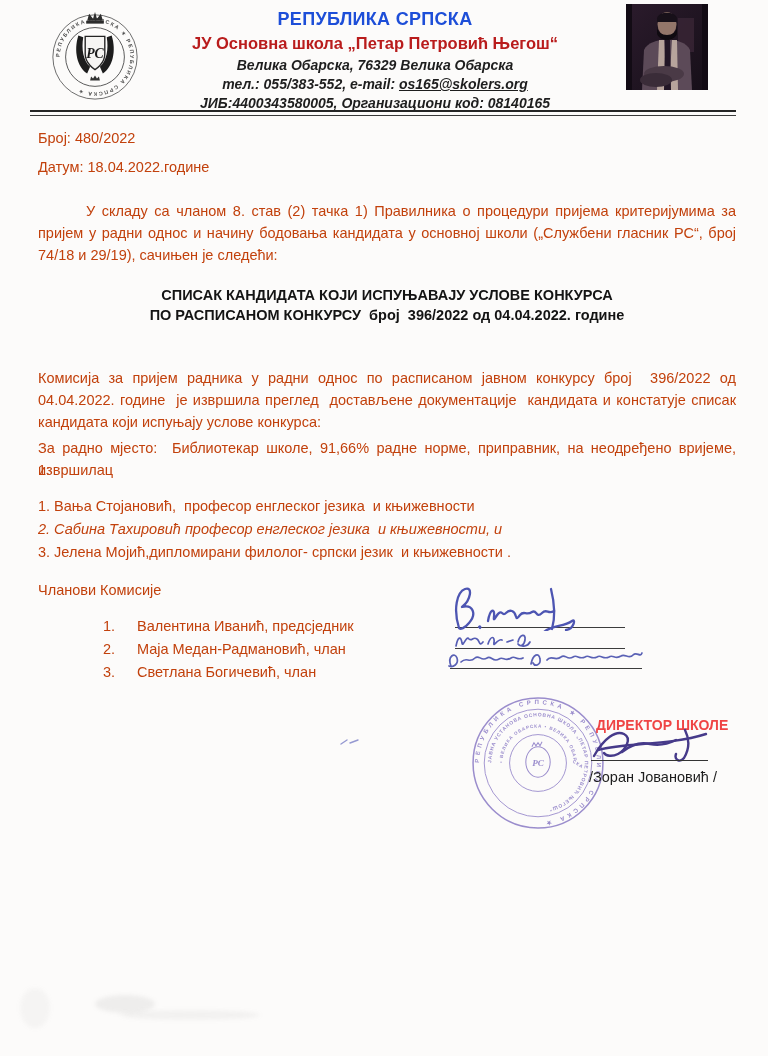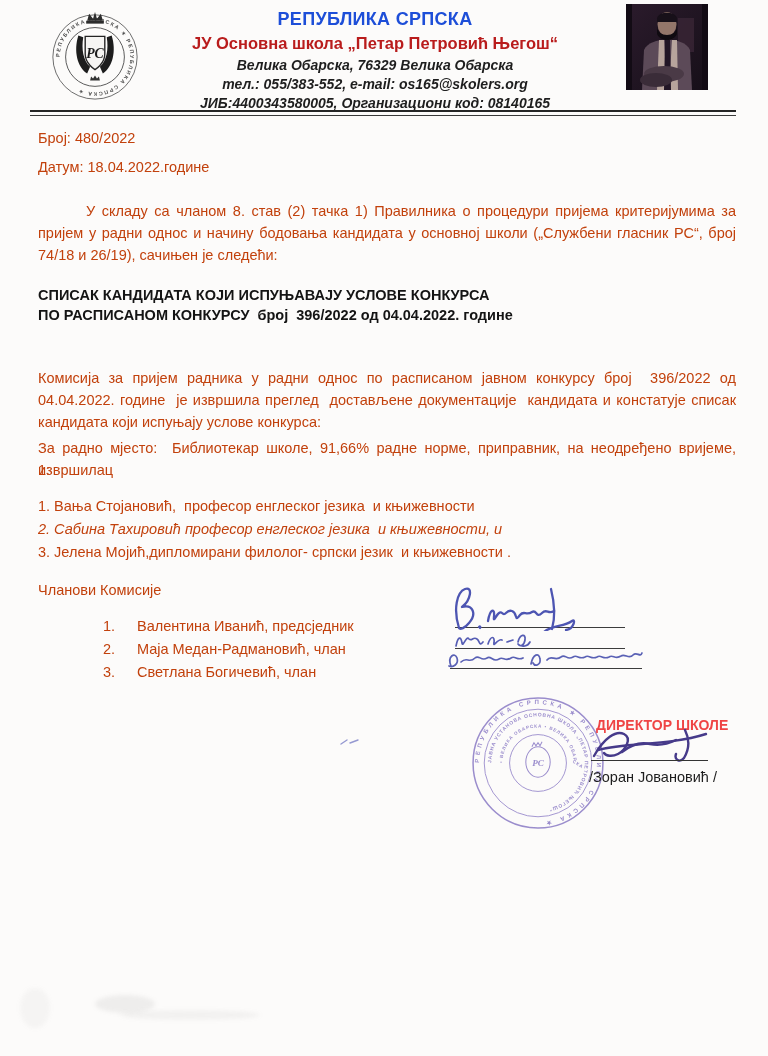--- a/index.html
+++ b/index.html
@@ -9,30 +9,30 @@
     font-family:"Liberation Sans",sans-serif;color:#1e1e1e;
   }
   .abs{position:absolute;}
   
   .hdr{left:125px;width:500px;text-align:center;line-height:1.25;}
   .h-rep{top:8px;font-size:18px;font-weight:bold;letter-spacing:.3px;color:#1d4ed8;}
   .h-school{top:33px;font-size:16.5px;font-weight:bold;color:#b91c1c;}
   .h-addr{top:57px;font-size:14px;font-weight:bold;font-style:italic;}
   .h-contact{top:76px;font-size:14px;font-weight:bold;font-style:italic;}
   .h-jib{top:95px;font-size:14px;font-weight:bold;font-style:italic;}
-  .email{}
+  .email{text-decoration:underline;}
   .rule{top:110px;left:30px;width:706px;height:3px;
         border-top:2.5px solid #262626;border-bottom:1px solid #3a3a3a;}
   
   .body-txt{font-size:14.5px;line-height:22px;color:#c2410c;}
   .meta-num{top:127px;left:38px;}
   .meta-date{top:156px;left:38px;}
   .para{left:38px;width:698px;text-align:justify;}
   .p1{top:200px;text-indent:48px;}
-  .doc-title{left:38px;width:698px;text-align:left;font-weight:bold;font-size:14.5px;color:#141414;}
+  .doc-title{left:38px;width:698px;text-align:center;font-weight:bold;font-size:14.5px;color:#141414;}
   .t1{top:287px;}
   .t2{top:307px;}
   .p2{top:367px;}
   .p3{top:437px;}
   .p3b{top:459px;left:38px;}
   .cand{left:38px;}
   .c1{top:495px;} .c2{top:518px;font-style:italic;} .c3{top:541px;}
   .comm-h{top:579px;left:38px;}
   .member-num{left:103px;width:26px;}
   .member-name{left:137px;}
@@ -105,21 +105,21 @@
   <div class="abs hdr h-rep">РЕПУБЛИКА СРПСКА</div>
   <div class="abs hdr h-school">ЈУ Основна школа „Петар Петровић Његош“</div>
   <div class="abs hdr h-addr">Велика Обарска, 76329 Велика Обарска</div>
   <div class="abs hdr h-contact"><span>тел.: 055/383-552, e-mail: </span><span class="email">os165@skolers.org</span></div>
   <div class="abs hdr h-jib">ЈИБ:4400343580005, Организациони код: 08140165</div>
   <div class="abs rule"></div>
 
   <div class="abs body-txt meta-num">Број: 480/2022</div>
   <div class="abs body-txt meta-date">Датум: 18.04.2022.године</div>
 
-  <div class="abs body-txt para p1">У складу са чланом 8. став (2) тачка 1) Правилника о процедури пријема критеријумима за пријем у радни однос и начину бодовања кандидата у основној школи („Службени гласник РС“, број 74/18 и 26/19), сачињен је следећи:</div>
+  <div class="abs body-txt para p1">У складу са чланом 8. став (2) тачка 1) Правилника о процедури пријема критеријумима за пријем у радни однос и начину бодовања кандидата у основној школи („Службени гласник РС“, број 74/18 и 29/19), сачињен је следећи:</div>
   <div class="abs doc-title t1">СПИСАК КАНДИДАТА КОЈИ ИСПУЊАВАЈУ УСЛОВЕ КОНКУРСА</div>
   <div class="abs doc-title t2">ПО РАСПИСАНОМ КОНКУРСУ&nbsp; број&nbsp; 396/2022 од 04.04.2022. године</div>
   <div class="abs body-txt para p2">Комисија за пријем радника у радни однос по расписаном јавном конкурсу број&nbsp; 396/2022 од 04.04.2022. године&nbsp; је извршила преглед&nbsp; достављене документације&nbsp; кандидата и констатује списак кандидата који испуњају услове конкурса:</div>
   <div class="abs body-txt para p3">За радно мјесто:&nbsp; Библиотекар школе, 91,66% радне норме, приправник, на неодређено вријеме, извршилац</div>
   <div class="abs body-txt p3b">1:</div>
 
   <div class="abs body-txt cand c1">1. Вања Стојановић,&nbsp; професор енглеског језика&nbsp; и књижевности</div>
   <div class="abs body-txt cand c2">2. Сабина Тахировић професор енглеског језика&nbsp; и књижевности, и</div>
   <div class="abs body-txt cand c3">3. Јелена Мојић,дипломирани филолог- српски језик&nbsp; и књижевности .</div>
 

